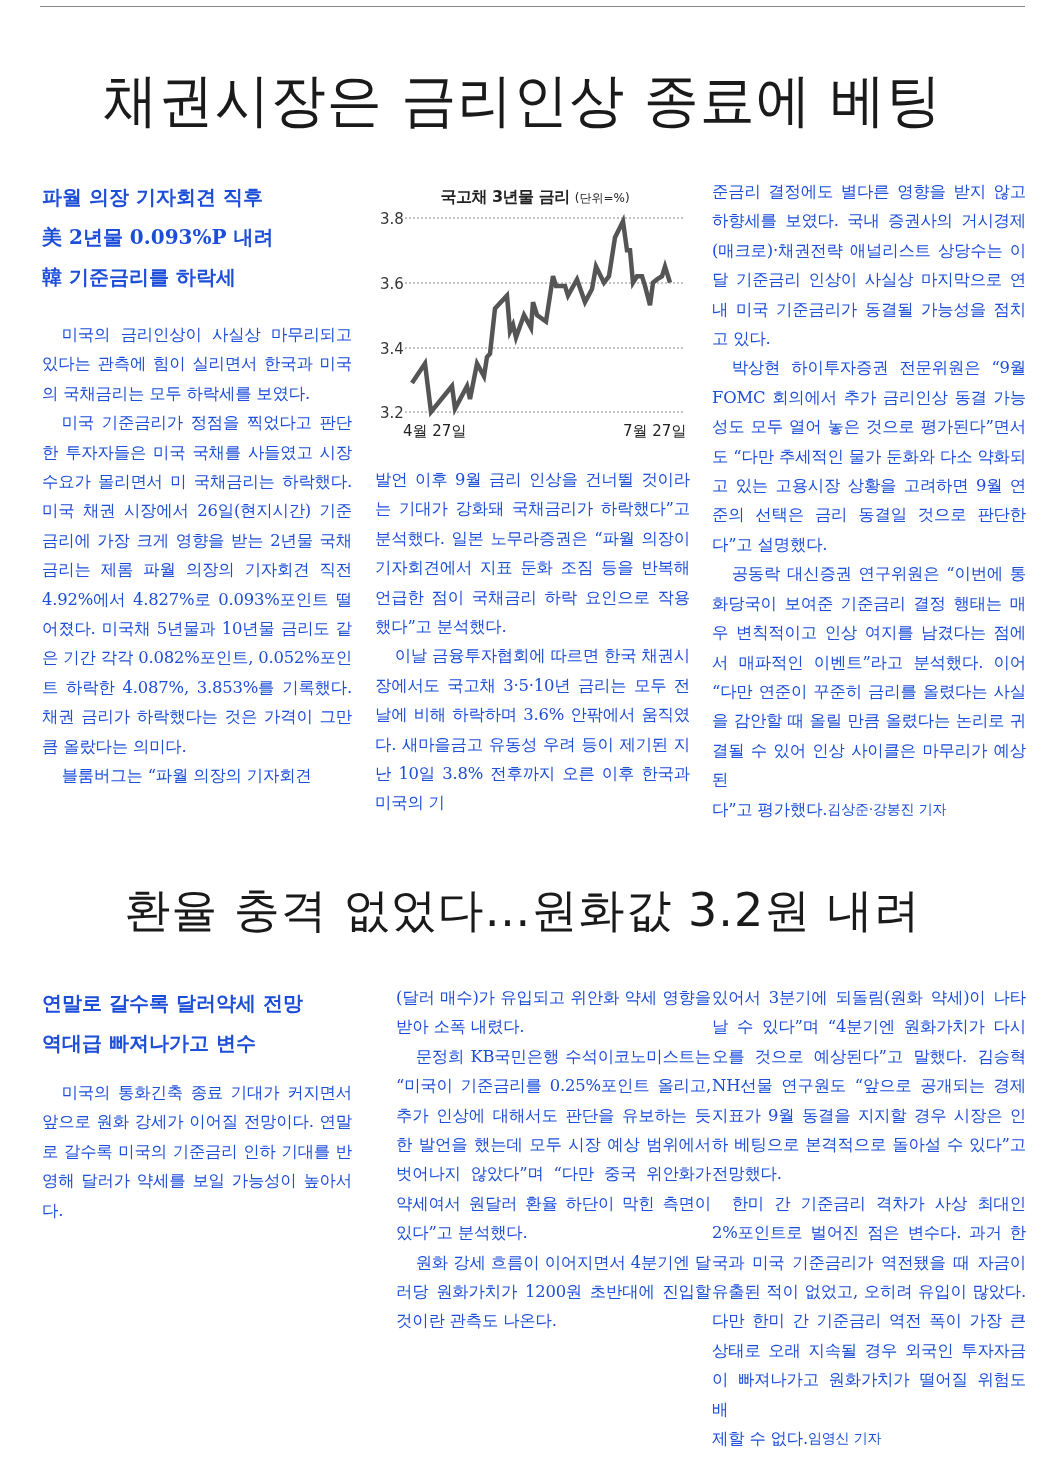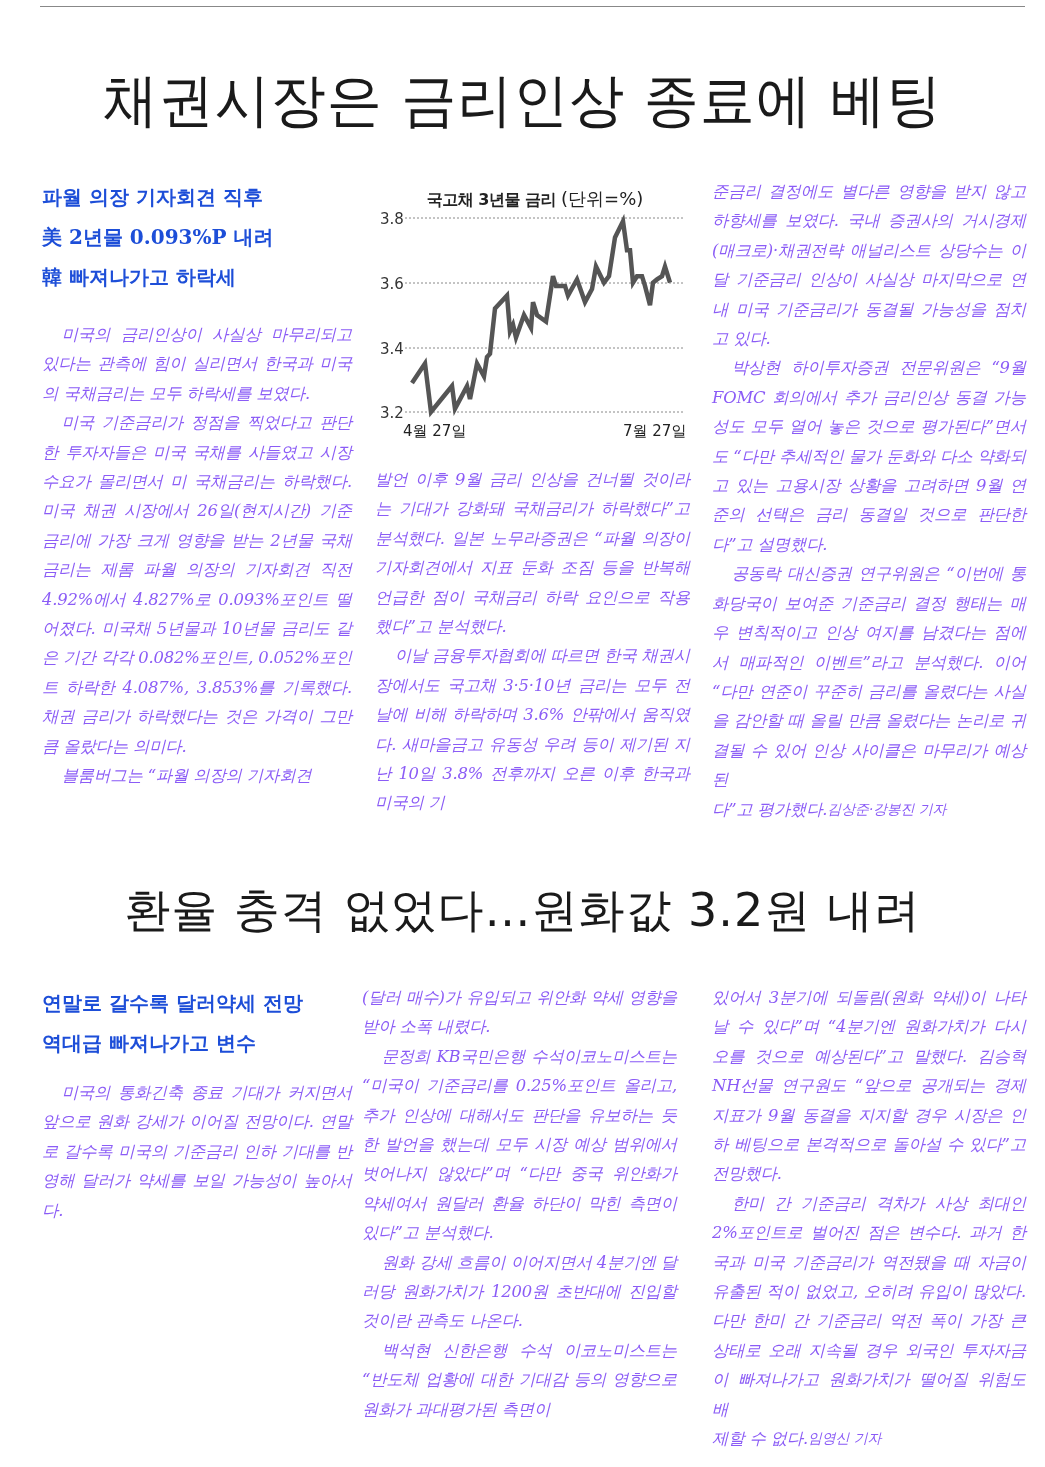--- a/index.html
+++ b/index.html
@@ -9,45 +9,45 @@
   .headline { position:absolute; left:0; width:1045px; text-align:center;
               font-family:"DejaVu Sans", "Liberation Sans", sans-serif; font-weight:500;
               color:#1a1a1a; letter-spacing:1px; }
   .headline.h1 { top:60px; font-size:55px; line-height:80px; transform:scaleY(1.05); }
   .headline.h2 { top:878px; font-size:46px; line-height:64px; }
   .col { position:absolute; width:310px; }
   .subhead { font-family:"DejaVu Serif", "Liberation Serif", serif; font-weight:bold;
              font-size:20px; line-height:40px; color:#1d4ed8; margin:0; }
   .subhead div { white-space:nowrap; }
   .body-text p { margin:0; font-size:16.4px; line-height:29.4px; text-align:justify;
-                 text-align-last:left; color:#8b5cf6; letter-spacing:-0.2px;font-style:italic; }
+                 text-align-last:left; color:#1d4ed8; letter-spacing:-0.2px; }
   .body-text p.indent { text-indent:1.2em; }
   .byline-line { display:flex; }
   .byline { font-family:"DejaVu Sans", "Liberation Sans", sans-serif; font-size:14px; }
   .chart { position:absolute; left:375px; top:183px; width:320px; height:260px; }
   .chart-title { position:absolute; left:0; width:320px; top:4px; text-align:center;
                  font-family:"DejaVu Sans", "Liberation Sans", sans-serif; font-size:16px; white-space:nowrap; }
   .chart-title b { font-weight:bold; letter-spacing:-0.5px; }
-  .chart-title span.unit { font-size:18px; font-weight:normal; }
+  .chart-title span.unit { font-size:12px; font-weight:normal; }
   .chart svg { position:absolute; left:0; top:0; }
   .tick { font-family:"DejaVu Sans", "Liberation Sans", sans-serif; font-size:15px; fill:#333; }
   .xlab { font-family:"DejaVu Sans", "Liberation Sans", sans-serif; font-size:15px; fill:#222; }
 </style>
 </head>
 <body>
 
 <div class="top-rule"></div>
 
 <div class="headline h1">채권시장은 금리인상 종료에 베팅</div>
 
 <div class="col" style="left:42px; top:177px;">
   <div class="subhead">
     <div>파월 의장 기자회견 직후</div>
     <div>美 2년물 0.093%P 내려</div>
-    <div>韓 빠져나가고 하락세</div>
+    <div>韓 기준금리를 하락세</div>
   </div>
   <div class="body-text" style="margin-top:23px;">
     <p class="indent">미국의 금리인상이 사실상 마무리되고 있다는 관측에 힘이 실리면서 한국과 미국의 국채금리는 모두 하락세를 보였다.</p>
     <p class="indent">미국 기준금리가 정점을 찍었다고 판단한 투자자들은 미국 국채를 사들였고 시장 수요가 몰리면서 미 국채금리는 하락했다. 미국 채권 시장에서 26일(현지시간) 기준금리에 가장 크게 영향을 받는 2년물 국채금리는 제롬 파월 의장의 기자회견 직전 4.92%에서 4.827%로 0.093%포인트 떨어졌다. 미국채 5년물과 10년물 금리도 같은 기간 각각 0.082%포인트, 0.052%포인트 하락한 4.087%, 3.853%를 기록했다. 채권 금리가 하락했다는 것은 가격이 그만큼 올랐다는 의미다.</p>
     <p class="indent">블룸버그는 “파월 의장의 기자회견</p>
   </div>
 </div>
 
 <div class="chart">
   <div class="chart-title"><b>국고채 3년물 금리</b> <span class="unit">(단위=%)</span></div>
@@ -92,26 +92,25 @@
 <div class="col" style="left:42px; top:983px;">
   <div class="subhead">
     <div>연말로 갈수록 달러약세 전망</div>
     <div>역대급 빠져나가고 변수</div>
   </div>
   <div class="body-text" style="margin-top:15px;">
     <p class="indent">미국의 통화긴축 종료 기대가 커지면서 앞으로 원화 강세가 이어질 전망이다. 연말로 갈수록 미국의 기준금리 인하 기대를 반영해 달러가 약세를 보일 가능성이 높아서다.</p>
   </div>
 </div>
 
-<div class="col" style="left:362px; top:983px; width:315px;">
+<div class="col" style="left:396px; top:983px; width:315px;">
   <div class="body-text">
     <p>(달러 매수)가 유입되고 위안화 약세 영향을 받아 소폭 내렸다.</p>
     <p class="indent">문정희 KB국민은행 수석이코노미스트는 “미국이 기준금리를 0.25%포인트 올리고, 추가 인상에 대해서도 판단을 유보하는 듯한 발언을 했는데 모두 시장 예상 범위에서 벗어나지 않았다”며 “다만 중국 위안화가 약세여서 원달러 환율 하단이 막힌 측면이 있다”고 분석했다.</p>
     <p class="indent">원화 강세 흐름이 이어지면서 4분기엔 달러당 원화가치가 1200원 초반대에 진입할 것이란 관측도 나온다.</p>
-    <p class="indent">백석현 신한은행 수석 이코노미스트는 “반도체 업황에 대한 기대감 등의 영향으로 원화가 과대평가된 측면이</p>
   </div>
 </div>
 
 <div class="col" style="left:712px; top:983px; width:314px;">
   <div class="body-text">
     <p>있어서 3분기에 되돌림(원화 약세)이 나타날 수 있다”며 “4분기엔 원화가치가 다시 오를 것으로 예상된다”고 말했다. 김승혁 NH선물 연구원도 “앞으로 공개되는 경제지표가 9월 동결을 지지할 경우 시장은 인하 베팅으로 본격적으로 돌아설 수 있다”고 전망했다.</p>
     <p class="indent">한미 간 기준금리 격차가 사상 최대인 2%포인트로 벌어진 점은 변수다. 과거 한국과 미국 기준금리가 역전됐을 때 자금이 유출된 적이 없었고, 오히려 유입이 많았다. 다만 한미 간 기준금리 역전 폭이 가장 큰 상태로 오래 지속될 경우 외국인 투자자금이 빠져나가고 원화가치가 떨어질 위험도 배</p>
     <p class="byline-line">
       <span>제할 수 없다.</span>
       <span class="byline">임영신 기자</span>

